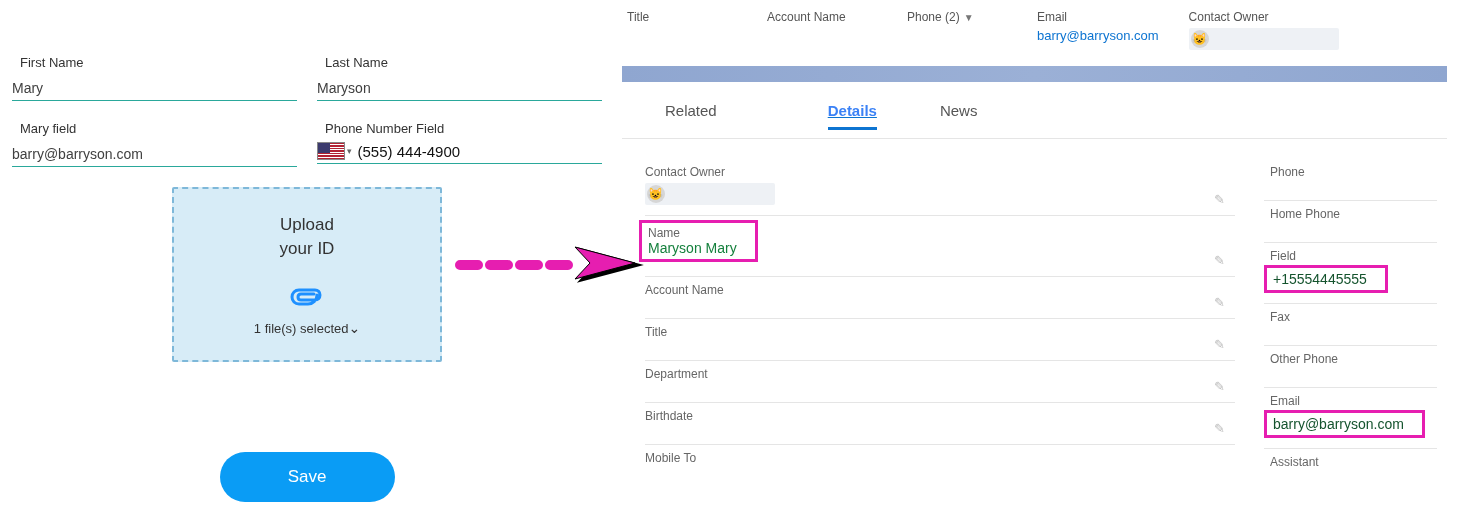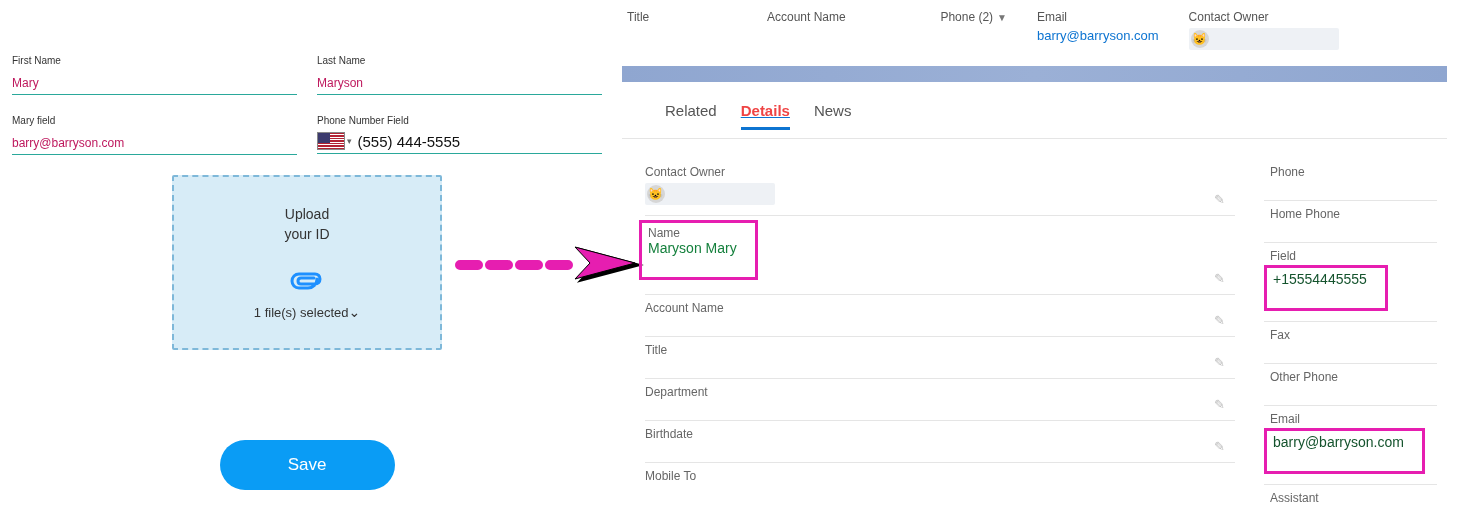--- a/index.html
+++ b/index.html
@@ -18,32 +18,33 @@
     }
     .form-row {
       display: flex;
       gap: 20px;
       margin-bottom: 20px;
     }
     .form-field {
       flex: 1;
     }
     .form-label {
-      font-size: 10px;
+      font-size: 13px;
       color: #333;
       margin-bottom: 6px;
       display: block;
+      margin-left: 8px;
     }
     .form-input {
       width: 100%;
       border: none;
       border-bottom: 1px solid #2aa89b;
       padding: 4px 0;
-      font-size: 12px;
-      color: #be185d;
+      font-size: 14px;
+      color: #404040;
       outline: none;
       background: transparent;
     }
     .phone-input-wrap {
       display: flex;
       align-items: center;
       border-bottom: 1px solid #2aa89b;
       padding-bottom: 3px;
     }
     .flag {
@@ -74,21 +75,21 @@
       border: 2px dashed #7eb8d9;
       background: #d7ecf7;
       border-radius: 2px;
       display: flex;
       flex-direction: column;
       align-items: center;
       justify-content: center;
       cursor: pointer;
     }
     .upload-text {
-      font-size: 14px;
+      font-size: 17px;
       color: #333;
       text-align: center;
       line-height: 1.4;
     }
     .attach-icon {
       margin-top: 22px;
       font-size: 28px;
       color: #1e90ff;
       font-weight: bold;
     }
@@ -126,21 +127,21 @@
     }
     .header-row {
       display: flex;
       padding: 10px 0 10px 5px;
       gap: 30px;
       align-items: flex-start;
       font-size: 12px;
       color: #555;
     }
     .header-col { display: flex; flex-direction: column; min-width: 110px; }
-    .header-col.phone { min-width: 100px; align-items: flex-end; }
+    .header-col.phone { min-width: 100px; }
     .header-label { color: #555; font-size: 12px; margin-bottom: 4px; }
     .header-val { font-size: 13px; color: #111; }
     .header-val.link { color: #0d74d1; cursor: pointer; }
     .phone-caret { font-size: 10px; color: #777; margin-left: 4px; }
     .owner-chip {
       display: flex;
       align-items: center;
       background: #eef1f5;
       border-radius: 2px;
       padding: 2px 80px 2px 2px;
@@ -156,33 +157,34 @@
       justify-content: center;
       font-size: 12px;
     }
     .divider-bar {
       height: 16px;
       background: linear-gradient(90deg, #8fa6d0, #9bb0d6, #8fa6d0);
       margin: 6px 0 0 0;
     }
     .tabs {
       display: flex;
-      gap: 24px;
+      gap: 63px;
       padding: 20px 0 8px 43px;
       border-bottom: 1px solid #e5e5e5;
       font-size: 15px;
       color: #555;
     }
     .tab { cursor: pointer; padding-bottom: 8px; }
     .tab.active {
-      color: #ef4444;
+      color: #3b82f6;
       font-weight: 700;
       border-bottom: 3px solid #0d74d1;
       text-decoration: underline;
       text-decoration-color: #0d74d1;
+      margin-left: 48px;
     }
     .details-body {
       padding: 20px 10px 0 23px;
       display: flex;
     }
     .col-left { width: 590px; }
     .col-right { flex: 1; margin-left: 29px; }
     .detail-item {
       border-bottom: 1px solid #e5e5e5;
       padding: 6px 0 10px 0;
@@ -203,21 +205,21 @@
       position: absolute;
       right: 10px;
       bottom: 8px;
       color: #bbb;
       font-size: 13px;
       cursor: pointer;
     }
     .highlight-box {
       border: 3px solid #e61eb0;
       display: inline-block;
-      padding: 3px 18px 21px 6px;
+      padding: 3px 18px 3px 6px;
       margin-left: -6px;
       margin-top: 2px;
     }
     .highlight-box .detail-value { margin-top: 0; }
     .name-highlight-wrap {
       position: relative;
     }
     .col-right .detail-item { padding-left: 6px; }
   </style>
 </head>
@@ -237,21 +239,21 @@
   <div class="form-row">
     <div class="form-field">
       <label class="form-label">Mary field</label>
       <input class="form-input" value="barry@barryson.com" style="">
     </div>
     <div class="form-field">
       <label class="form-label">Phone Number Field</label>
       <div class="phone-input-wrap">
         <span class="flag"></span>
         <span class="flag-caret">▾</span>
-        <span class="phone-text">(555) 444-5555</span>
+        <span class="phone-text">(555) 444-4900</span>
       </div>
     </div>
   </div>
   <div class="upload-zone">
     <div class="upload-text">
       <span>Upload</span><br>
       <span>your ID</span>
     </div>
     <div class="attach-icon">
       <svg width="36" height="24" viewBox="0 0 36 24">

